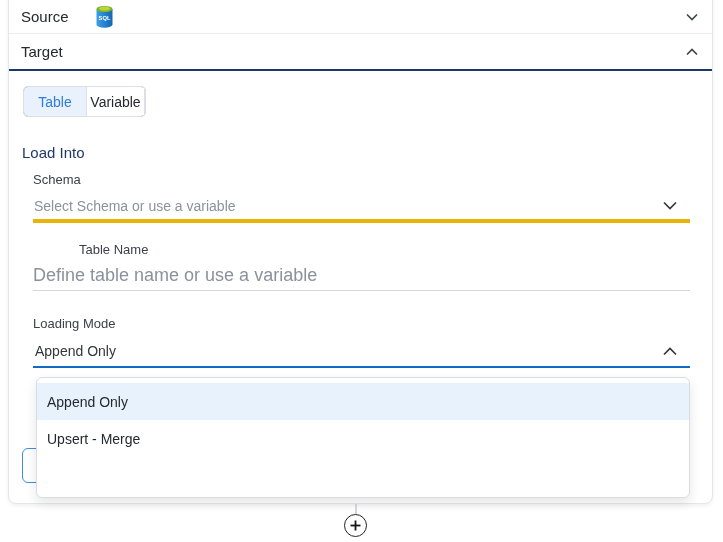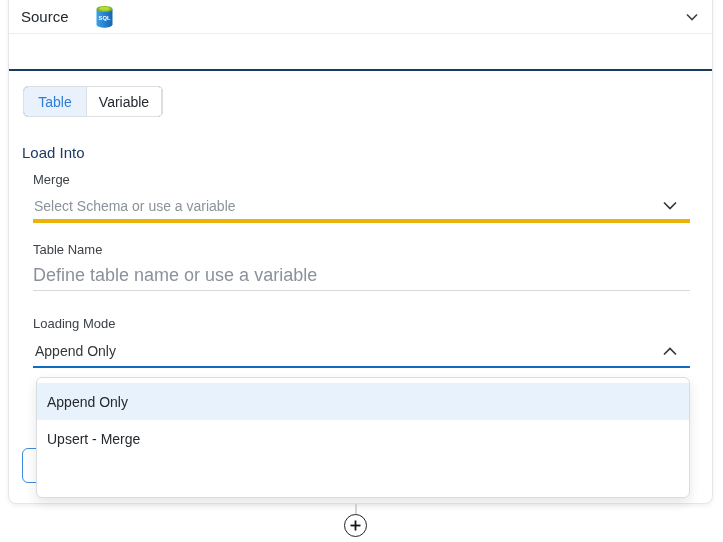--- a/index.html
+++ b/index.html
@@ -22,28 +22,28 @@
   .chev { display: inline-flex; align-items: center; }
   .divider { position: absolute; left: 9px; top: 33px; width: 703px; height: 1px; background: #ededee; }
   .navy-line { position: absolute; left: 9px; top: 69px; width: 703px; height: 2px; background: var(--navy-underline, #1a3a61); }
 
   .tabgroup {
     position: absolute; left: 23px; top: 86px; height: 31px; display: flex;
     border: 1px solid #dcdfe4; border-radius: 5px; overflow: hidden; background: #15803d;
   }
   .tab { display: flex; align-items: center; justify-content: center; font-size: 14px; cursor: default; }
   .tab.active { width: 62px; background: var(--tab-active-bg, #e8f1fc); color: var(--tab-active-text, #2e7ed7); }
-  .tab.plain { width: 76px; background: #fff; border-left: 1px solid #dcdfe4; border-right: 1px solid #dcdfe4; color: #24292f; }
+  .tab.plain { width: 59px; background: #fff; border-left: 1px solid #dcdfe4; border-right: 1px solid #dcdfe4; color: #24292f; }
   .tab.disabled { width: 102px; background: #fbfbfc; color: var(--disabled-text, #a9b1ba); }
 
   .section-heading { position: absolute; left: 22px; top: 144px; font-size: 15px; color: var(--navy-heading, #1d3a66); font-weight: 500; }
 
   .field-label { position: absolute; left: 33px; font-size: 13px; color: #3c4248; }
   .schema-label { top: 172px; }
-  .table-label { top: 242px; }
+  .table-label { top: 242px; margin-left: 46px; }
   .loading-label { top: 316px; }
 
   .select {
     position: absolute; left: 33px; width: 657px; height: 31px;
     display: flex; align-items: center; justify-content: space-between;
     border-bottom: 4px solid #eab308; padding-right: 13px;
   }
   .schema-select { top: 192px; }
   .loading-select { top: 336px; height: 32px; border-bottom: 2px solid var(--accent-blue, #0f6cc5); }
   .select .ph { font-size: 14px; color: var(--placeholder-gray, #8b929b); padding-left: 1px; }
@@ -102,31 +102,40 @@
     <span class="spacer"></span>
     <span class="chev">
       <svg width="12" height="8" viewBox="0 0 12 8">
           <polyline points="1,1.5 6,6.5 11,1.5" fill="none" stroke="#3f4449" stroke-width="1.6"></polyline>
         </svg>
     </span>
   </div>
 
   <div class="divider"></div>
 
+  <div class="acc-row target-row">
+    <span class="row-label">Target</span>
+    <span class="spacer"></span>
+    <span class="chev">
+      <svg width="12" height="8" viewBox="0 0 12 8">
+          <polyline points="1,6.5 6,1.5 11,6.5" fill="none" stroke="#3f4449" stroke-width="1.6"></polyline>
+        </svg>
+    </span>
+  </div>
 
   <div class="navy-line"></div>
 
   <div class="tabgroup">
     <div class="tab active">Table</div>
     <div class="tab plain">Variable</div>
   </div>
 
   <div class="section-heading">Load Into</div>
 
-  <div class="field-label schema-label">Merge</div>
+  <div class="field-label schema-label">Schema</div>
   <div class="select schema-select">
     <span class="ph">Select Schema or use a variable</span>
     <span class="chev">
       <svg width="14" height="9" viewBox="0 0 14 9">
           <polyline points="1,1.5 7,7.5 13,1.5" fill="none" stroke="#33383d" stroke-width="1.7"></polyline>
         </svg>
     </span>
   </div>
 
   <div class="field-label table-label">Table Name</div>

